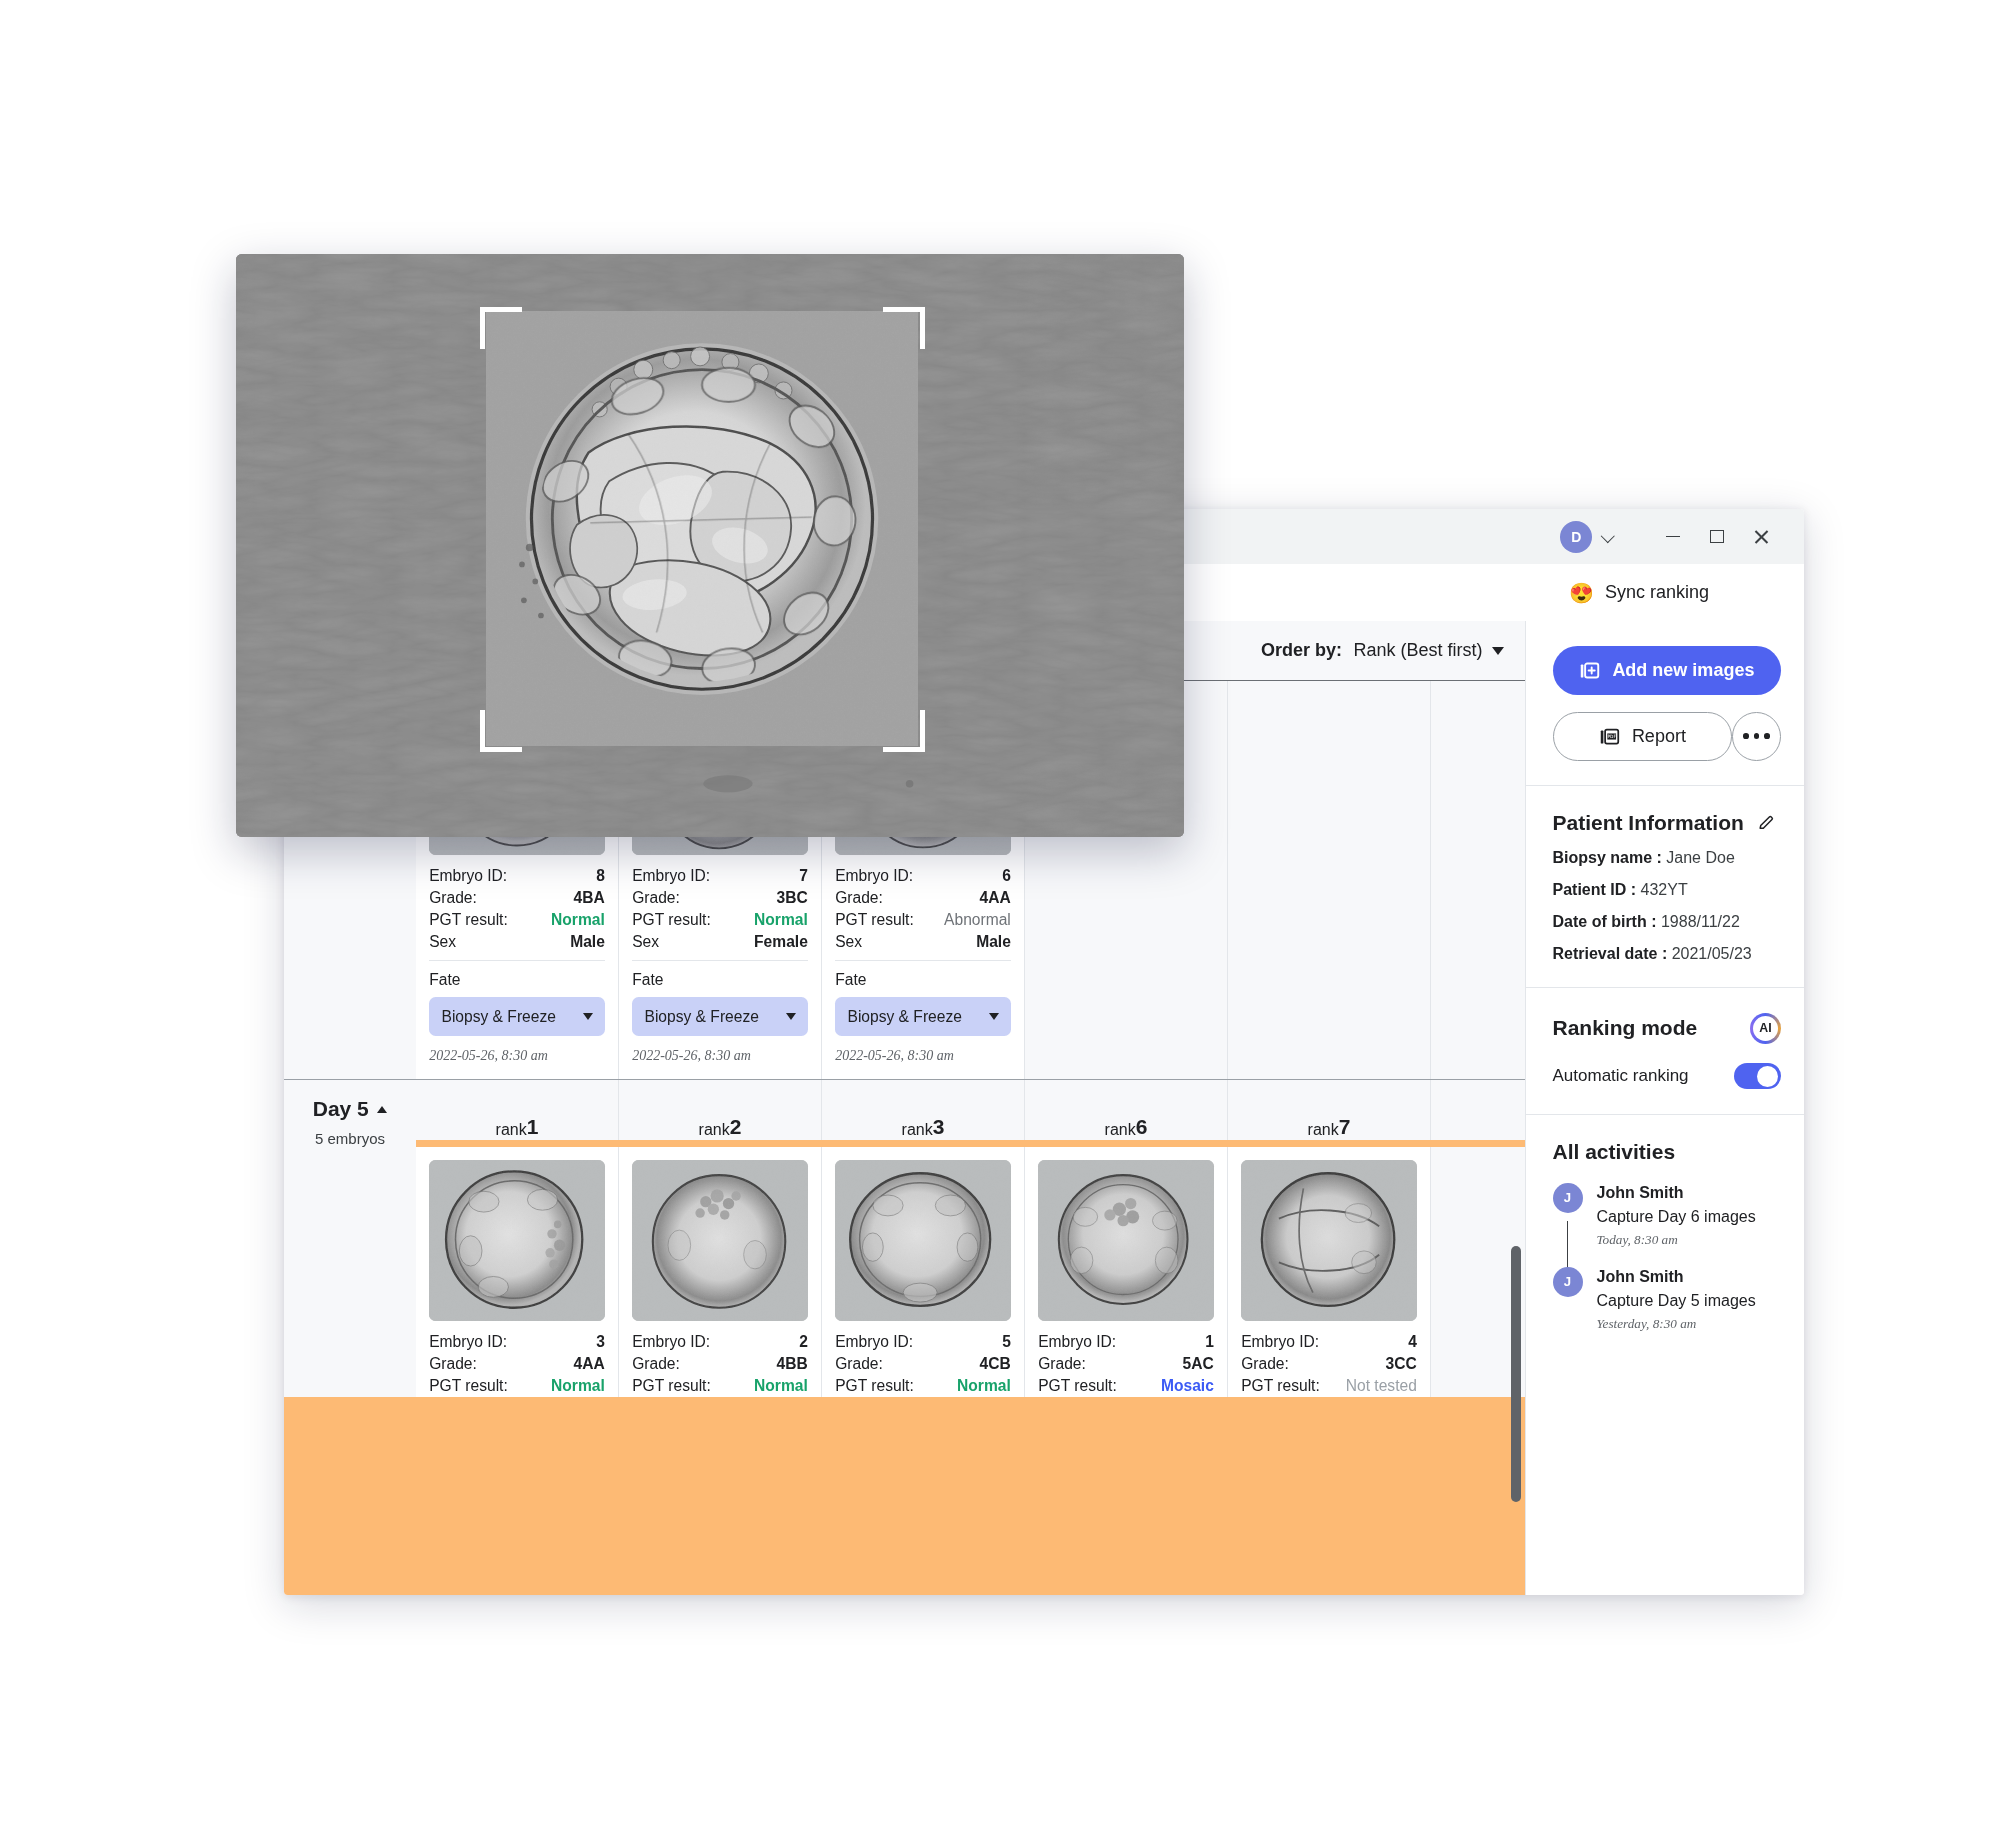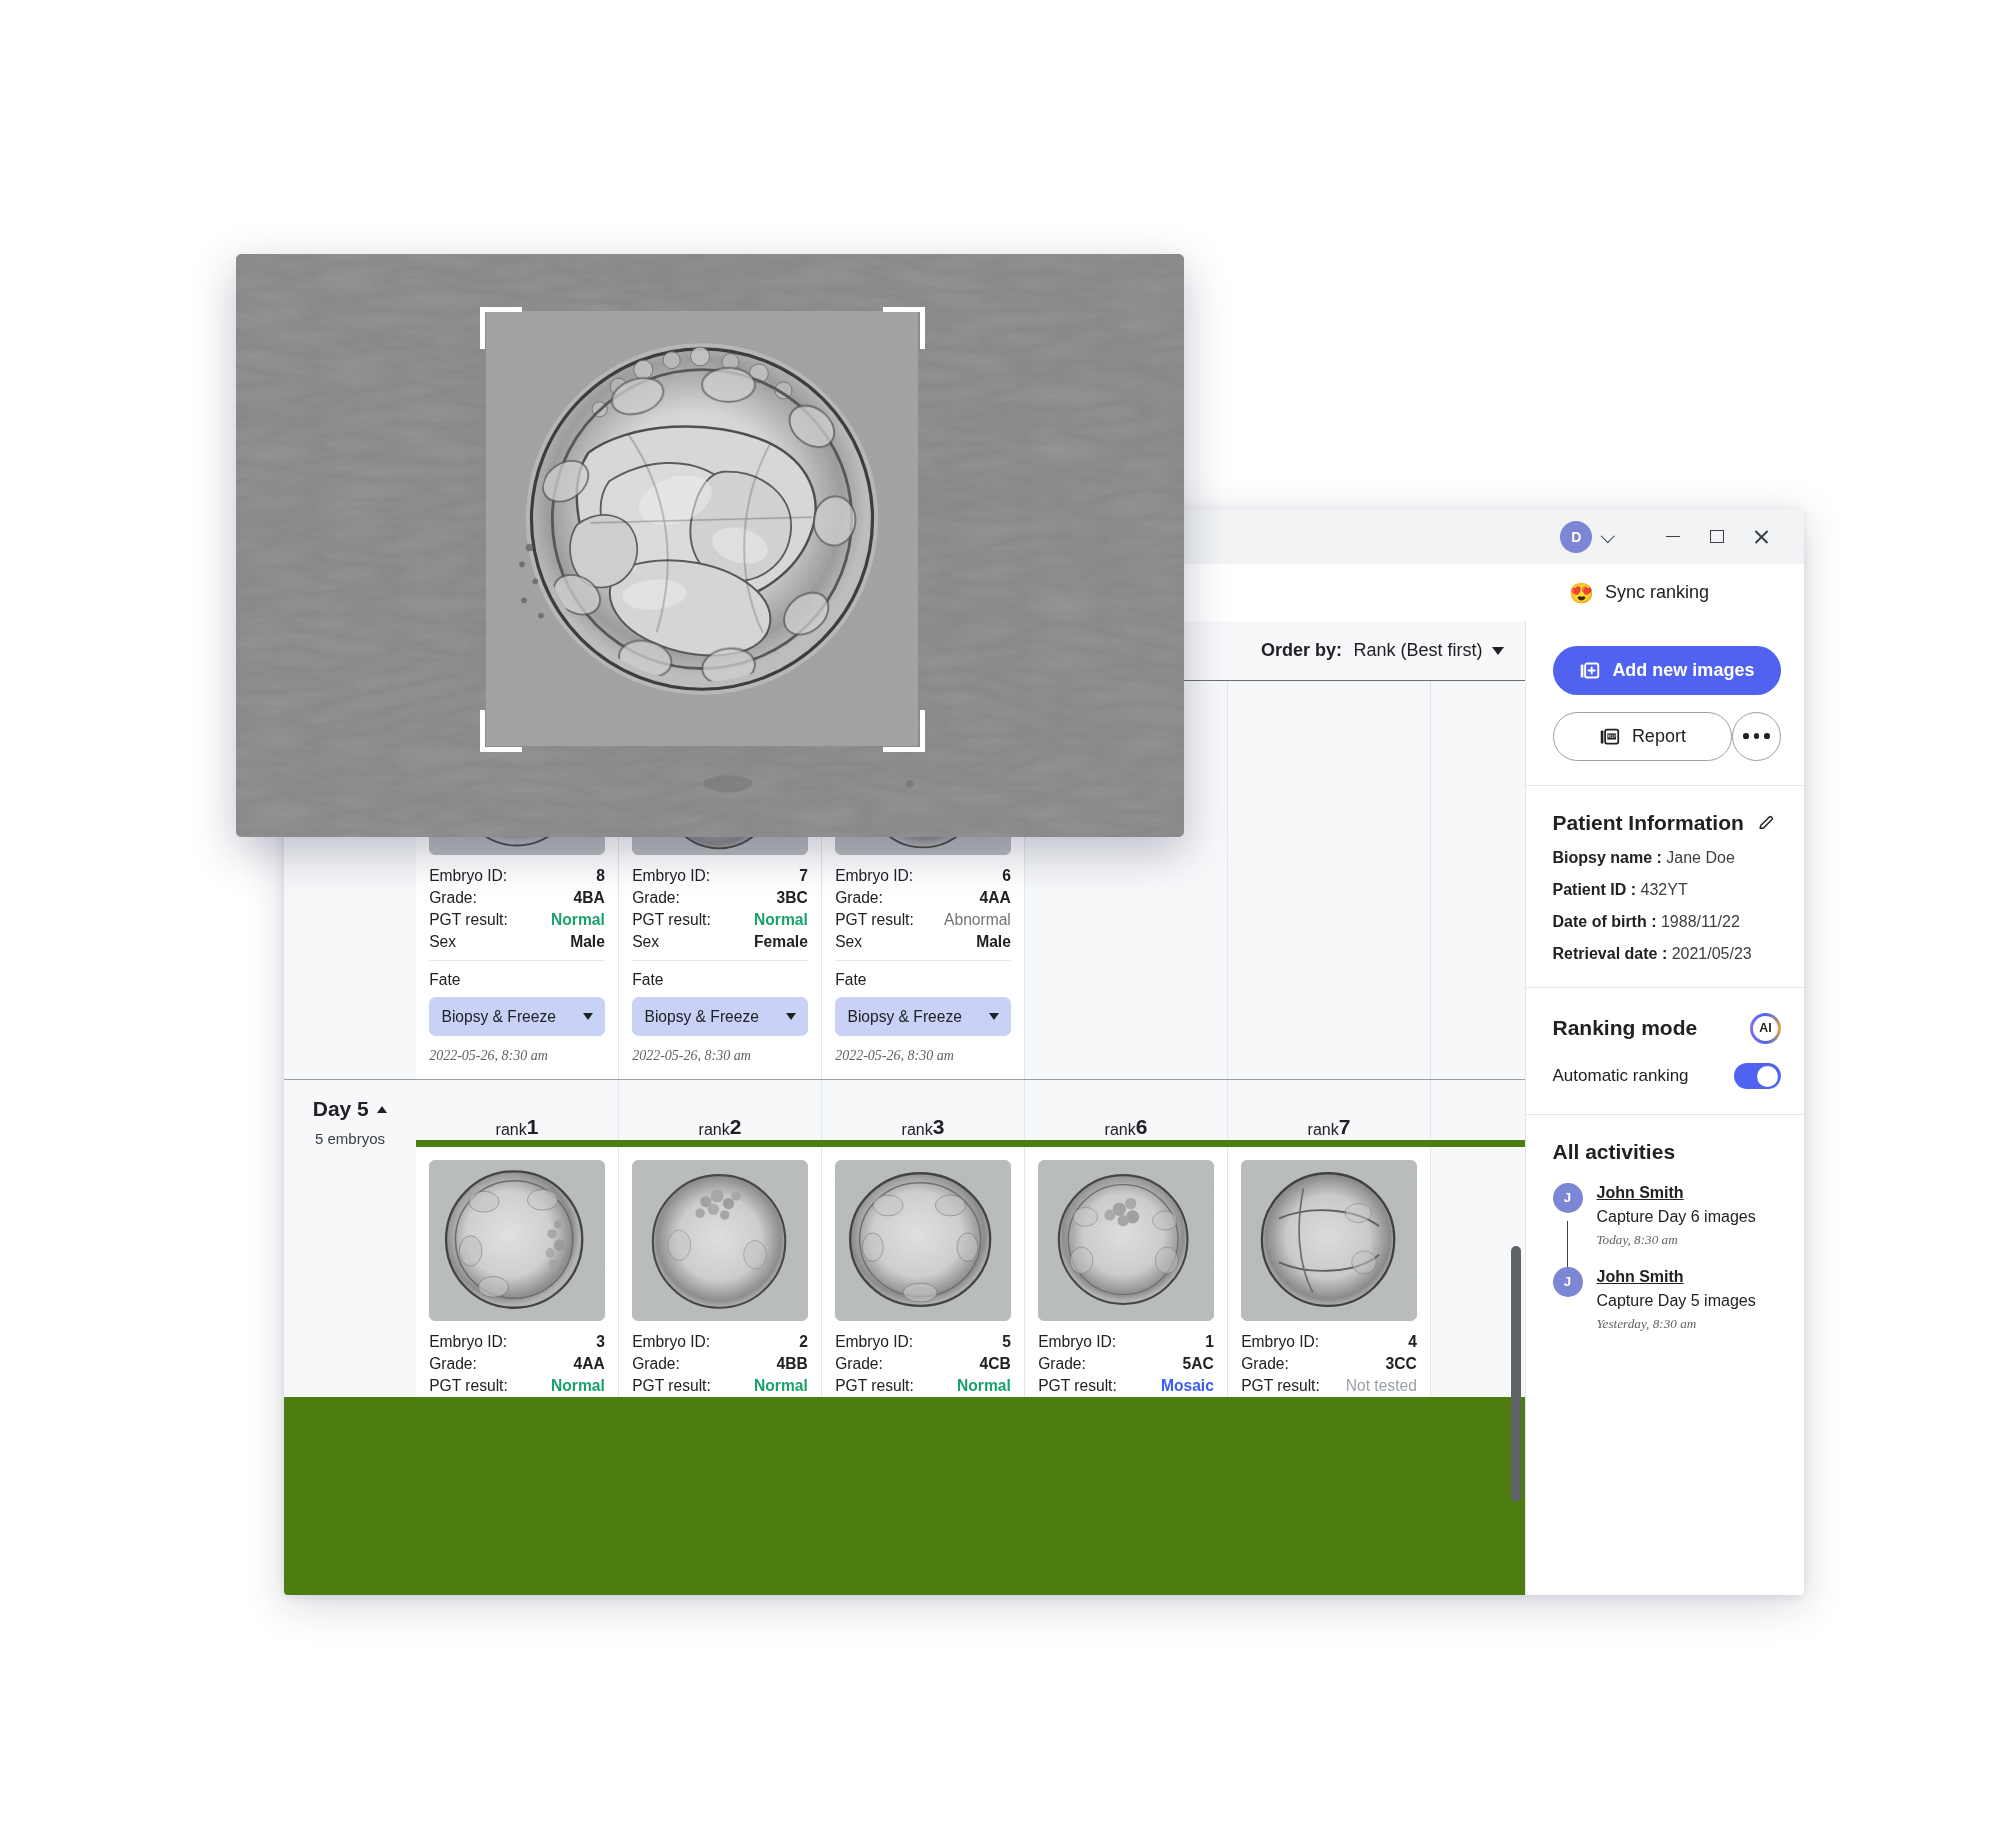--- a/index.html
+++ b/index.html
@@ -55,21 +55,21 @@
   #syncbar {
     position:absolute; left:0; top:55px; width:100%; height:57px;
     background:#fff; display:flex;align-items:center;justify-content:flex-end;
     padding-right:95px; gap:10.4px;
   }
   #syncbar .sync-emoji{font-size:20px;line-height:1;}
   #syncbar .sync-text{font-size:18px;color:#202124;}
 
   
   #content { position:absolute; left:0; top:112px; width:100%; bottom:0; display:flex; }
-  #left-pane { position:relative; flex:1 1 auto; background:#4d7c0f; overflow:hidden; }
+  #left-pane { position:relative; flex:1 1 auto; background:#fdba74; overflow:hidden; }
   #right-pane { width:279px; flex:0 0 279px; background:#fff; border-left:0.9px solid #e3e6ea; }
 
   
   #orderbar {
     height:60px; background:#f7f8fa; border-bottom:0.9px solid #6b6f74;
     display:flex; align-items:center; justify-content:flex-end; padding-right:21px; gap:11.4px;
   }
   .orderby-label{font-size:18px;font-weight:700;color:#202124;}
   .orderby-val{font-size:18px;color:#202124;}
   .caret-dn{
@@ -175,21 +175,21 @@
   .rank-row .lbl{font-size:17px;color:#202124;}
   .toggle{width:47px;height:26.5px;border-radius:13.2px;background:#4f63f0;position:relative;}
   .toggle i{position:absolute;right:2.8px;top:2.8px;width:21px;height:21px;border-radius:50%;background:#fff;}
 
   .act{display:flex;gap:14px;margin-top:19px;position:relative;}
   .act-av{
     width:30px;height:30px;border-radius:50%;background:#7b86d4;color:#fff;
     display:flex;align-items:center;justify-content:center;font-size:13.2px;font-weight:600;flex:0 0 30px;
   }
   .act-body{padding-top:0.9px;}
-  .act-name{font-size:16px;font-weight:700;color:#202124;text-decoration:underline;}
+  .act-name{font-size:16px;font-weight:700;color:#202124;}
   .act-desc{font-size:16px;color:#202124;margin-top:6.6px;}
   .act-time{font-size:13.2px;color:#5f6368;font-style:italic;font-family:"Liberation Serif",serif;margin-top:5.7px;}
   .act-connector{position:absolute;left:14px;top:38px;width:1.9px;height:49px;background:#3c4043;}
 
   
   #vscroll{
     position:absolute; right:3.8px; top:625px; width:10.4px; height:256px;
     border-radius:5.7px; background:#5f6368;
   }
 

